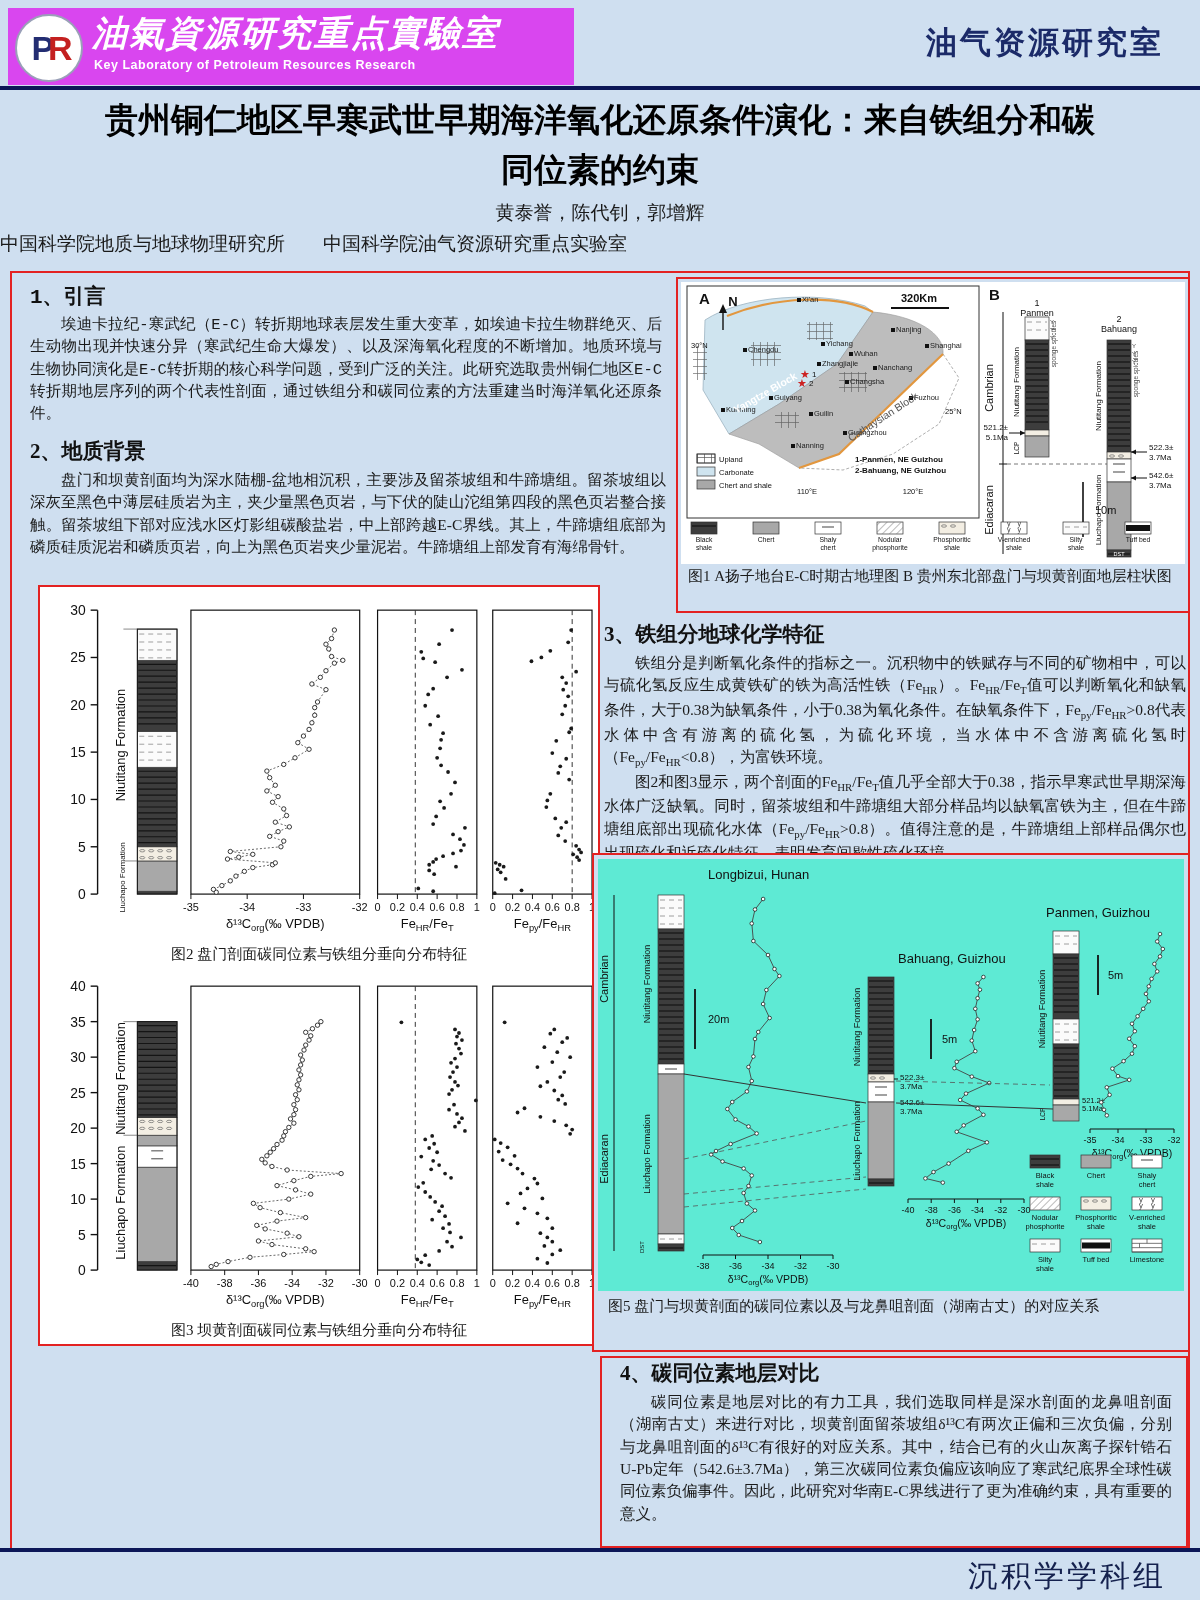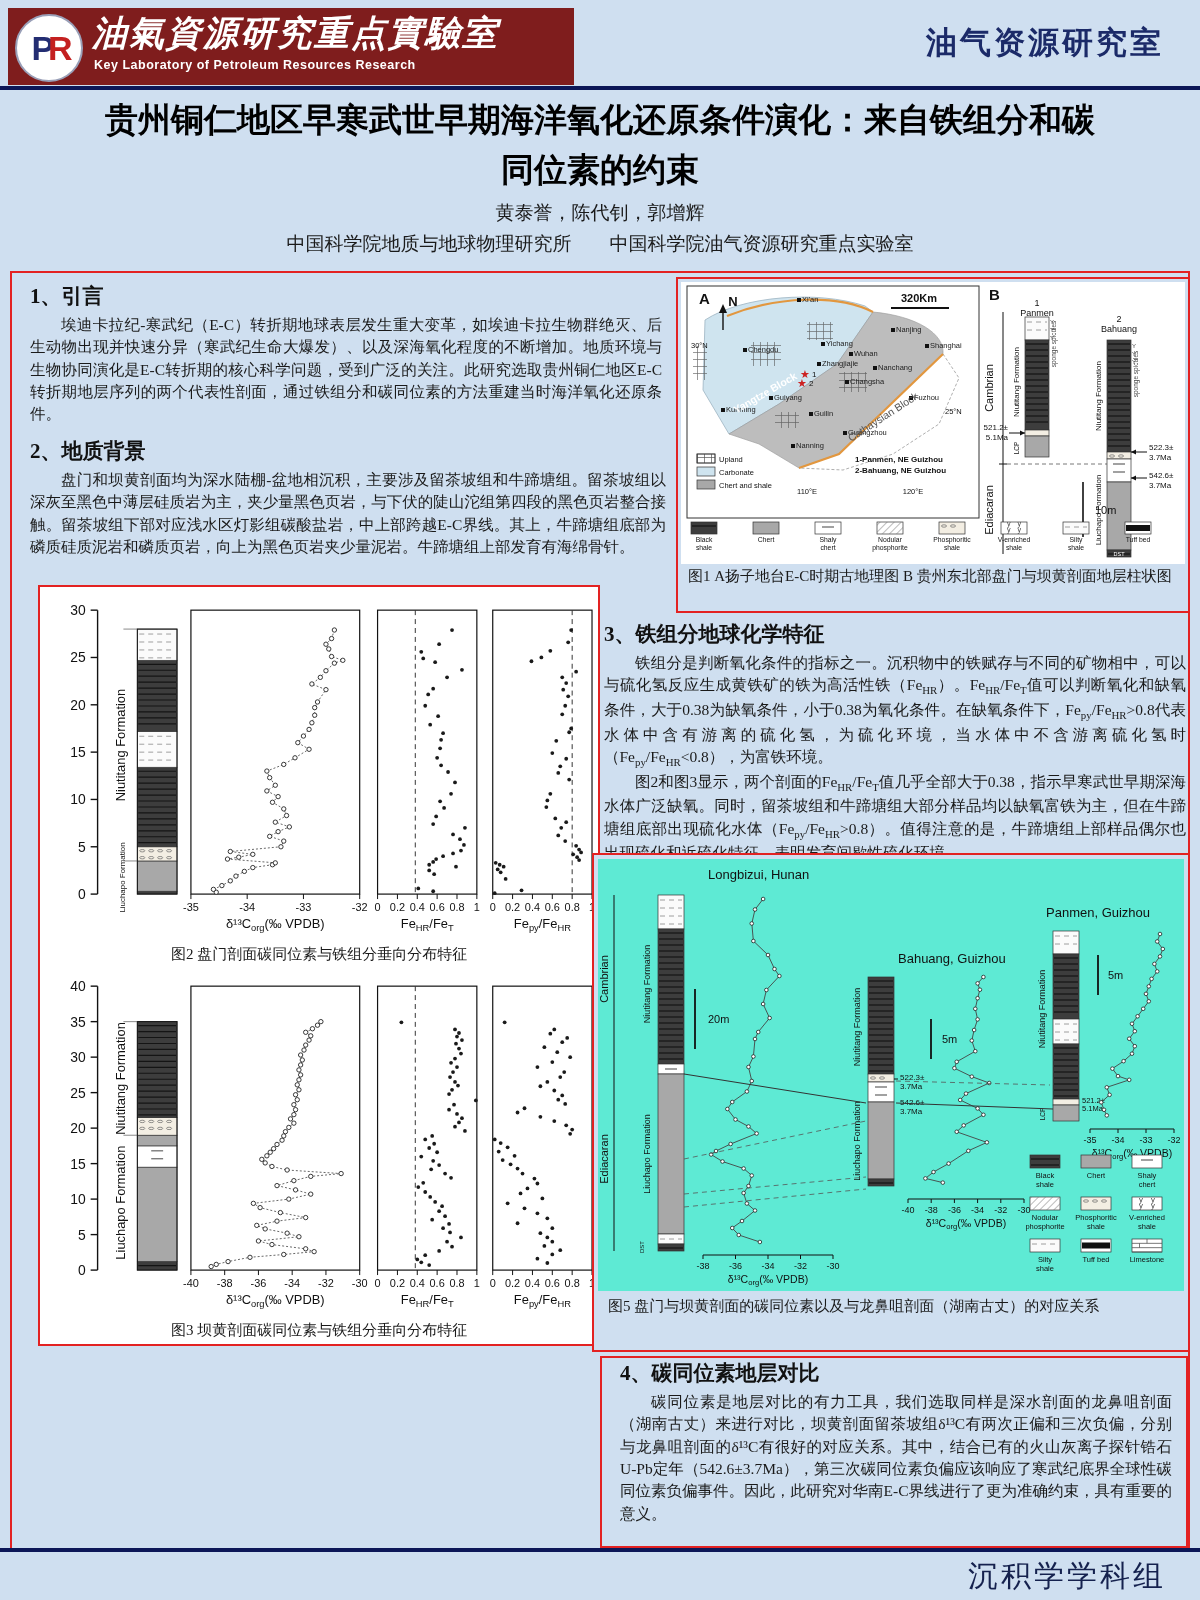--- a/index.html
+++ b/index.html
@@ -1,42 +1,42 @@
 <!DOCTYPE html>
 <html><head>
 <meta charset="utf-8">
 <style>
   html,body{margin:0;padding:0;}
   .poster{position:relative;width:1200px;height:1600px;background:#cfdff0;overflow:hidden;
     font-family:"Liberation Serif","DejaVu Serif",serif;color:#1a1a1a;}
   .abs{position:absolute;}
   
-  .banner{left:8px;top:8px;width:566px;height:77px;background:#7f1d1d;}
+  .banner{left:8px;top:8px;width:566px;height:77px;background:#d946ef;}
   .logo{position:absolute;left:7px;top:6px;width:64px;height:64px;border-radius:50%;background:#fff;
     border:2px solid #9aa0b8;display:flex;align-items:center;justify-content:center;}
   .logo .pr{font-family:"Liberation Sans",sans-serif;font-weight:bold;font-size:34px;letter-spacing:-6px;}
   .logo .p{color:#232d72;} .logo .r{color:#c42020;}
   .labzh{position:absolute;left:84px;top:2px;width:476px;color:#fff;font-weight:bold;font-size:35px;
     letter-spacing:2px;font-style:italic;white-space:nowrap;}
   .laben{position:absolute;left:86px;top:50px;color:#fff;font-family:"Liberation Sans",sans-serif;
     font-weight:bold;font-size:12.5px;letter-spacing:.5px;white-space:nowrap;}
   .dept{right:36px;top:22px;font-size:31px;font-weight:bold;color:#1b2a68;letter-spacing:3px;}
   .rule{left:0;width:1200px;height:4px;background:#0c1757;}
   
   .title{left:100px;top:96px;width:1000px;text-align:center;font-size:33px;font-weight:bold;line-height:1.5;color:#000;}
   .authors{left:0;top:200px;width:1200px;text-align:center;font-size:19px;}
-  .affil{left:0;top:231px;width:1200px;text-align:center;font-size:19px;}
+  .affil{left:0;top:231px;width:1200px;text-align:left;font-size:19px;}
   
   .redbox{border:2px solid #e32222;box-sizing:border-box;}
   .outer{left:10px;top:271px;width:1180px;height:1281px;}
   
   .sec h2{margin:0 0 4px 0;font-size:21px;font-weight:bold;color:#111;}
   .sec p{margin:0;font-size:15.5px;line-height:1.44;text-align:justify;text-indent:2em;}
   .sec sub{font-size:70%;}
-  .s1{left:30px;top:282px;width:632px;}
+  .s1{left:30px;top:282px;width:632px;font-family:Liberation Mono, monospace;}
   .s2{left:30px;top:424px;width:636px;margin-top:13px;}
   .s3{left:604px;top:620px;width:582px;}
   .s5{left:10px;top:1393px;width:585px;height:158px;background:#cfdff0;padding:10px 14px 0 18px;}
   .s4{left:600px;top:1356px;width:588px;height:192px;background:#cfdff0;padding:1px 14px 0 18px;}
   
   .fig1box{left:676px;top:277px;width:514px;height:336px;background:#cfdff0;}
   .fig1white{position:absolute;left:3px;top:3px;width:504px;height:282px;background:#fff;}
   .figcap{font-size:15px;line-height:1.3;}
   .fig1cap{position:absolute;left:10px;top:288px;width:492px;}
   .figsbox{left:38px;top:585px;width:562px;height:761px;background:#fff;}

